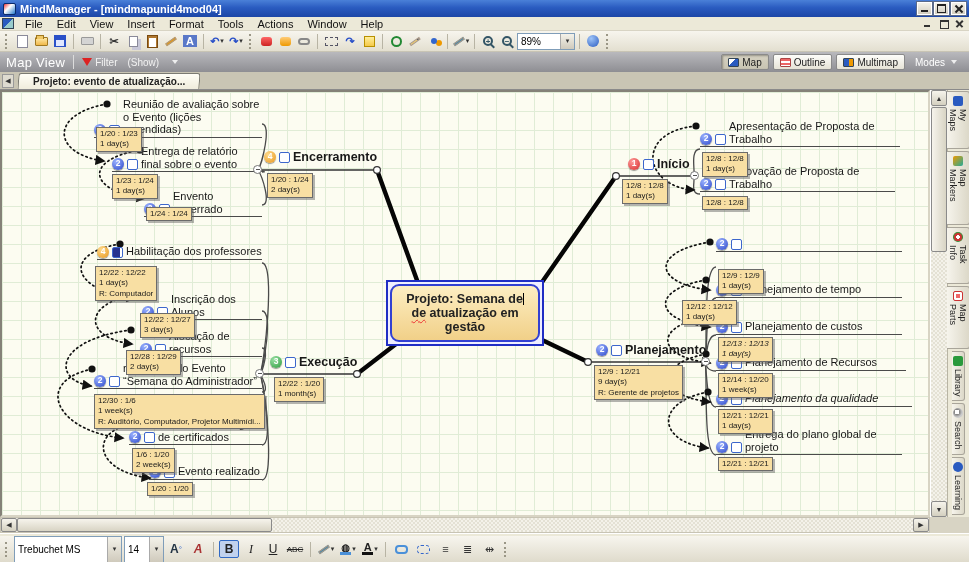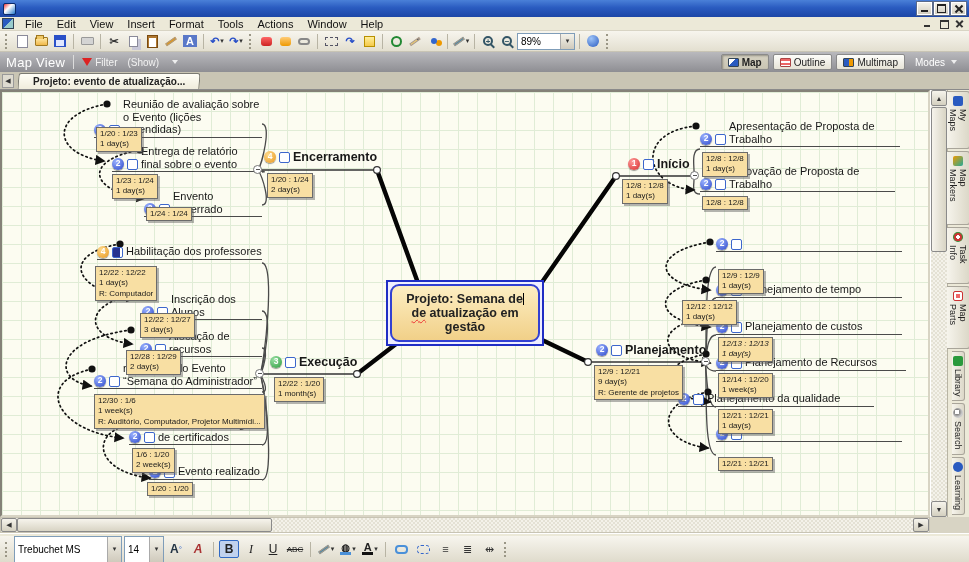--- a/index.html
+++ b/index.html
@@ -56,21 +56,21 @@
   
   .viewbar { height:20px; background:linear-gradient(#b9b9bd,#8e8e93); display:flex; align-items:center; color:#fff; padding:0 6px; }
   .viewbar .vtitle { font-size:13px; letter-spacing:.3px; }
   .vsep { width:1px; height:14px; background:#dcdcdc; margin:0 8px; }
   .funnel { width:0; height:0; border-left:5px solid transparent; border-right:5px solid transparent; border-top:8px solid #d22; margin-right:3px; }
   .viewbar .small { font-size:10px; color:#f2f2f2; margin-right:10px; }
   .tri { display:inline-block; width:0; height:0; border-left:3px solid transparent; border-right:3px solid transparent; border-top:4px solid #eee; margin-left:3px; }
   .viewbar .spacer { flex:1; }
   .vbtn { height:16px; display:flex; align-items:center; gap:3px; padding:0 6px; margin-left:4px; font-size:10px; color:#222;
     background:linear-gradient(#fdfdfa,#e6e3d6); border:1px solid #8a8a8a; border-radius:2px; }
-  .vbtn.active { background:linear-gradient(#d6d2c2,#c8c4b2); box-shadow:inset 1px 1px 2px rgba(0,0,0,.3); font-weight:bold; }
+  .vbtn.active { background:linear-gradient(#d6d2c2,#c8c4b2); box-shadow:inset 1px 1px 2px rgba(0,0,0,.3); font-weight:normal; }
   .vbtn .bico { width:11px; height:9px; border-radius:1px; }
   .bico.map { background:linear-gradient(135deg,#fff 40%,#2a5bc0 40%); border:1px solid #345; }
   .bico.outline { background:repeating-linear-gradient(#e66 0 2px,#fff 2px 4px); border:1px solid #a44; }
   .bico.multi { background:linear-gradient(90deg,#2a5bc0 50%,#e90 50%); border:1px solid #345; }
 
   .tabrow { height:18px; background:#c9c5b4; display:flex; align-items:flex-end; padding-left:2px; border-bottom:1px solid #8a8a8a; }
   .tabnav { width:12px; height:14px; background:#dedbd0; border:1px solid #999; font-size:7px; display:flex; align-items:center; justify-content:center; color:#333; margin:0 4px 1px 0; }
   .doc-tab { height:16px; background:linear-gradient(#fffef6,#efecdc); border:1px solid #7a7a72; border-bottom:none; border-radius:3px 3px 0 0;
     padding:0 14px; font-size:10px; font-weight:bold; color:#222; display:flex; align-items:center; transform:skewX(-4deg); }
   .doc-tab span{ transform:skewX(4deg); }
@@ -128,20 +128,21 @@
   .central-in { width:100%; height:100%; border:2.5px solid #3240d2; border-radius:9px; background:linear-gradient(#fdeec3,#f1d088);
     display:flex; flex-direction:column; align-items:center; justify-content:center; font-weight:bold; font-size:12.5px; color:#222; text-align:center; }
   .squig { text-decoration:underline wavy #e33 1px; text-underline-offset:2px; }
   .caret { display:inline-block; width:1px; height:12px; background:#000; vertical-align:-2px; }
 </style>
 </head>
 <body>
 
 <div class="titlebar">
   <div class="app-ico"></div>
+  <span>MindManager - [mindmapunid4mod04]</span>
   <div class="spacer"></div>
   <div class="winbtn min"></div>
   <div class="winbtn rest"></div>
   <div class="winbtn close"></div>
 </div>
 
 <div class="menubar">
   <div class="doc-ico"></div>
   <span class="mi">File</span>
   <span class="mi">Edit</span>
@@ -567,33 +568,34 @@
       <div class="topic sub" style="left:714px;top:264px;width:190px;">
         <span class="pri p2">2</span>
         <span class="chk"></span>
         <span class="lbl">Planejamento de Recursos</span>
       </div>
       <div class="callout" style="left:716px;top:281px;">
         <div>12/14 : 12/20</div>
           <div>1 week(s)</div>
       </div>
 
-      <div class="topic sub" style="left:676px;top:300px;width:196px;">
+      <div class="topic sub" style="left:714px;top:300px;width:196px;font-style:italic;">
         <span class="pri p2">2</span>
         <span class="chk"></span>
         <span class="lbl">Planejamento da qualidade</span>
       </div>
       <div class="callout" style="left:716px;top:317px;">
         <div>12/21 : 12/21</div>
           <div>1 day(s)</div>
       </div>
 
       <div class="topic sub" style="left:714px;top:336px;width:186px;">
         <span class="pri p2">2</span>
         <span class="chk"></span>
+        <span class="lbl" style="max-width:148px;">Entrega do plano global de projeto</span>
       </div>
       <div class="callout" style="left:716px;top:365px;">
         <div>12/21 : 12/21</div>
       </div>
     </div>
   </div>
 
   <div class="vscroll">
     <div class="sbtn">▲</div>
     <div class="vthumb"></div>

